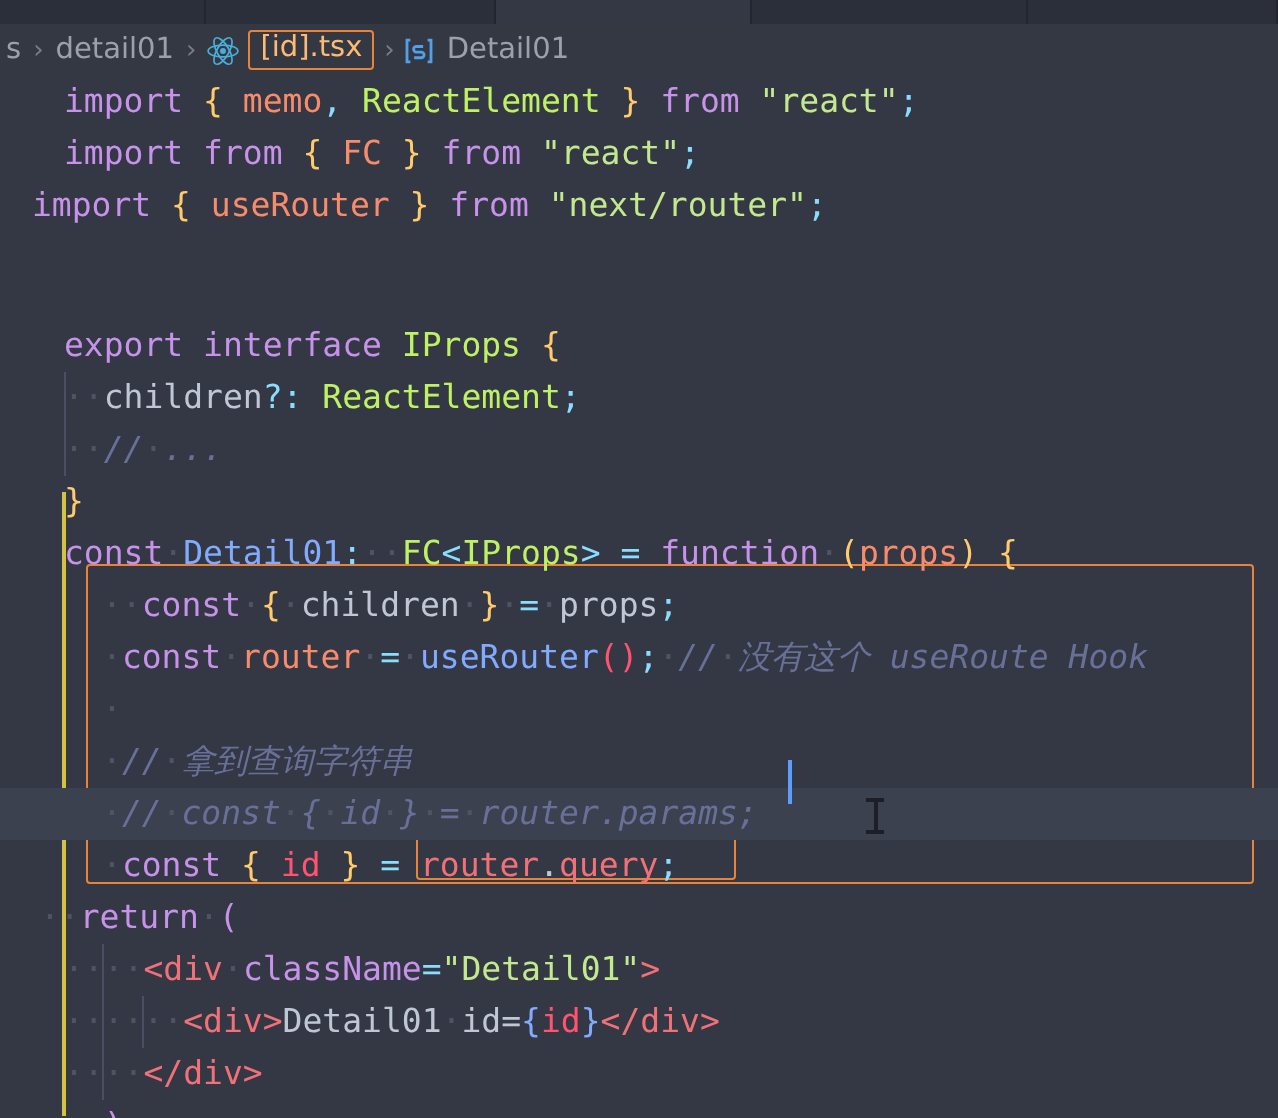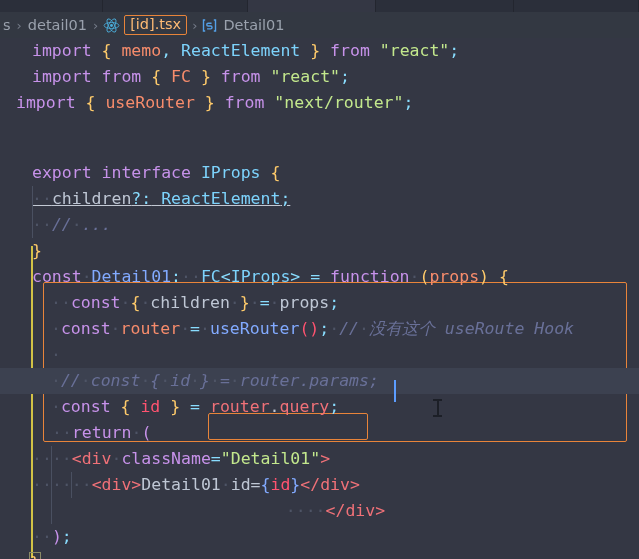--- a/index.html
+++ b/index.html
@@ -43,21 +43,21 @@
     padding-left:8px;color:#c3c9d4;
   }
   .line.cur{background:#3c4150;}
 
   
   .kw       {color:#c792ea;}   
   .brace    {color:#ffcb6b;}   
   .ident    {color:#f78c6c;}   
   .punc     {color:#89ddff;}   
   .str      {color:#c3e88d;}   
-  .cls      {color:#7dd3fc;}   
+  .cls      {color:#bef264;}   
   .fn       {color:#82aaff;}   
   .paren    {color:#ffcb6b;}
   .paren2   {color:#c792ea;}
   .opt      {color:#89ddff;}
   .cmt      {color:#697098;font-style:italic;}
   .tag      {color:#f07178;}
   .attr     {color:#c792ea;}
   .txt      {color:#bfc7d5;}
   .var      {color:#f78c6c;}
   .eq       {color:#89ddff;}
@@ -143,46 +143,47 @@
     <div class="code">
 
       <div class="line" style="padding-left:32px;"><span class="kw">import</span><span class="ws"> </span><span class="brace">{</span><span class="ws"> </span><span class="ident">memo</span><span class="punc">,</span><span class="ws"> </span><span class="cls">ReactElement</span><span class="ws"> </span><span class="brace">}</span><span class="ws"> </span><span class="kw">from</span><span class="ws"> </span><span class="str">"react"</span><span class="semi">;</span></div>
 
       <div class="line" style="padding-left:32px;"><span class="kw">import</span> <span class="kw">from</span> <span class="brace">{</span> <span class="ident">FC</span> <span class="brace">}</span> <span class="kw">from</span> <span class="str">"react"</span><span class="semi">;</span></div>
 
       <div class="line" style="padding-left:16px;"><span class="kw">import</span> <span class="brace">{</span> <span class="ident">useRouter</span> <span class="brace">}</span> <span class="kw">from</span> <span class="str">"next/router"</span><span class="semi">;</span></div>
 
       <div class="line" style="padding-left:32px;margin-top:44px;"><span class="kw">export</span> <span class="kw">interface</span> <span class="cls">IProps</span> <span class="brace">{</span></div>
 
-      <div class="line" style="padding-left:32px;text-decoration:underline;"><span class="guide" style="left:32px;"></span><span class="ws">··</span><span class="txt">children</span><span class="opt">?:</span> <span class="cls">ReactElement</span><span class="semi">;</span></div>
+      <div class="line" style="padding-left:32px;"><span class="guide" style="left:32px;"></span><span class="ws">··</span><span class="txt">children</span><span class="opt">?:</span> <span class="cls">ReactElement</span><span class="semi">;</span></div>
 
       <div class="line" style="padding-left:32px;"><span class="guide" style="left:32px;"></span><span class="ws">··</span><span class="cmt">//</span><span class="ws">·</span><span class="cmt">...</span></div>
 
       <div class="line" style="padding-left:32px;"><span class="brace">}</span></div>
 
       <div class="line" style="padding-left:32px;"><span class="kw">const</span><span class="ws">·</span><span class="fn">Detail01</span><span class="punc">:</span><span class="ws">··</span><span class="cls">FC</span><span class="eq">&lt;</span><span class="cls">IProps</span><span class="eq">&gt;</span><span class="ws"> </span><span class="eq">=</span> <span class="kw">function</span><span class="ws">·</span><span class="paren">(</span><span class="ident">props</span><span class="paren">)</span> <span class="brace">{</span></div>
 
       <div class="line" style="padding-left:51px;"><span class="ws">··</span><span class="kw">const</span><span class="ws">·</span><span class="brace">{</span><span class="ws">·</span><span class="txt">children</span><span class="ws">·</span><span class="brace">}</span><span class="ws">·</span><span class="eq">=</span><span class="ws">·</span><span class="txt">props</span><span class="semi">;</span></div>
 
       <div class="line" style="padding-left:51px;"><span class="ws">·</span><span class="kw">const</span><span class="ws">·</span><span class="var">router</span><span class="ws">·</span><span class="eq">=</span><span class="ws">·</span><span class="fn">useRouter</span><span class="brkt-pink">()</span><span class="semi">;</span><span class="ws">·</span><span class="cmt">//</span><span class="ws">·</span><span class="cmt">没有这个 useRoute Hook</span></div>
 
       <div class="line" style="padding-left:51px;"><span class="ws">·</span></div>
 
+      <div class="line" style="padding-left:51px;"><span class="ws">·</span><span class="cmt">//</span><span class="ws">·</span><span class="cmt">拿到查询字符串</span></div>
 
       <div class="line cur" style="padding-left:51px;"><span class="ws">·</span><span class="cmt">//</span><span class="ws">·</span><span class="cmt">const</span><span class="ws">·</span><span class="cmt">{</span><span class="ws">·</span><span class="cmt">id</span><span class="ws">·</span><span class="cmt">}</span><span class="ws">·</span><span class="cmt">=</span><span class="ws">·</span><span class="cmt">router.params;</span></div>
 
       <div class="line" style="padding-left:51px;"><span class="ws">·</span><span class="kw">const</span><span class="ws"> </span><span class="brace">{</span><span class="ws"> </span><span class="magenta">id</span><span class="ws"> </span><span class="brace">}</span><span class="ws"> </span><span class="eq">=</span><span class="ws"> </span><span class="tag">router</span><span class="txt">.</span><span class="tag">query</span><span class="semi">;</span></div>
 
-      <div class="line" style="padding-left:52px;"><span class="ws">··</span><span class="kw">return</span><span class="ws">·</span><span class="paren2">(</span></div>
+      <div class="line" style="padding-left:20px;"><span class="ws">··</span><span class="kw">return</span><span class="ws">·</span><span class="paren2">(</span></div>
 
       <div class="line" style="padding-left:32px;"><span class="guide" style="left:51px;"></span><span class="ws">··</span><span class="ws">··</span><span class="tag">&lt;div</span><span class="ws">·</span><span class="attr">className</span><span class="eq">=</span><span class="str">"Detail01"</span><span class="tag">&gt;</span></div>
 
       <div class="line" style="padding-left:32px;"><span class="guide" style="left:51px;"></span><span class="guide" style="left:71px;"></span><span class="ws">··</span><span class="ws">··</span><span class="ws">··</span><span class="tag">&lt;div&gt;</span><span class="txt">Detail01</span><span class="ws">·</span><span class="txt">id=</span><span class="fn">{</span><span class="magenta">id</span><span class="fn">}</span><span class="tag">&lt;/div&gt;</span></div>
 
-      <div class="line" style="padding-left:32px;text-align:center;"><span class="guide" style="left:51px;"></span><span class="ws">··</span><span class="ws">··</span><span class="tag">&lt;/div&gt;</span></div>
+      <div class="line" style="padding-left:32px;"><span class="guide" style="left:51px;"></span><span class="ws">··</span><span class="ws">··</span><span class="tag">&lt;/div&gt;</span></div>
 
       <div class="line" style="padding-left:32px;"><span class="ws">··</span><span class="paren2">)</span><span class="semi">;</span></div>
 
       <div class="line" style="padding-left:30px;"><span class="yellowb" style="outline:1px solid #8a8a66;">}</span><span class="semi">;</span></div>
 
     </div>
 
     <div class="caret" style="left:394px;top:342px;height:22px;"></div>
 
     <div class="ibeam" style="left:433px;top:361px;">

